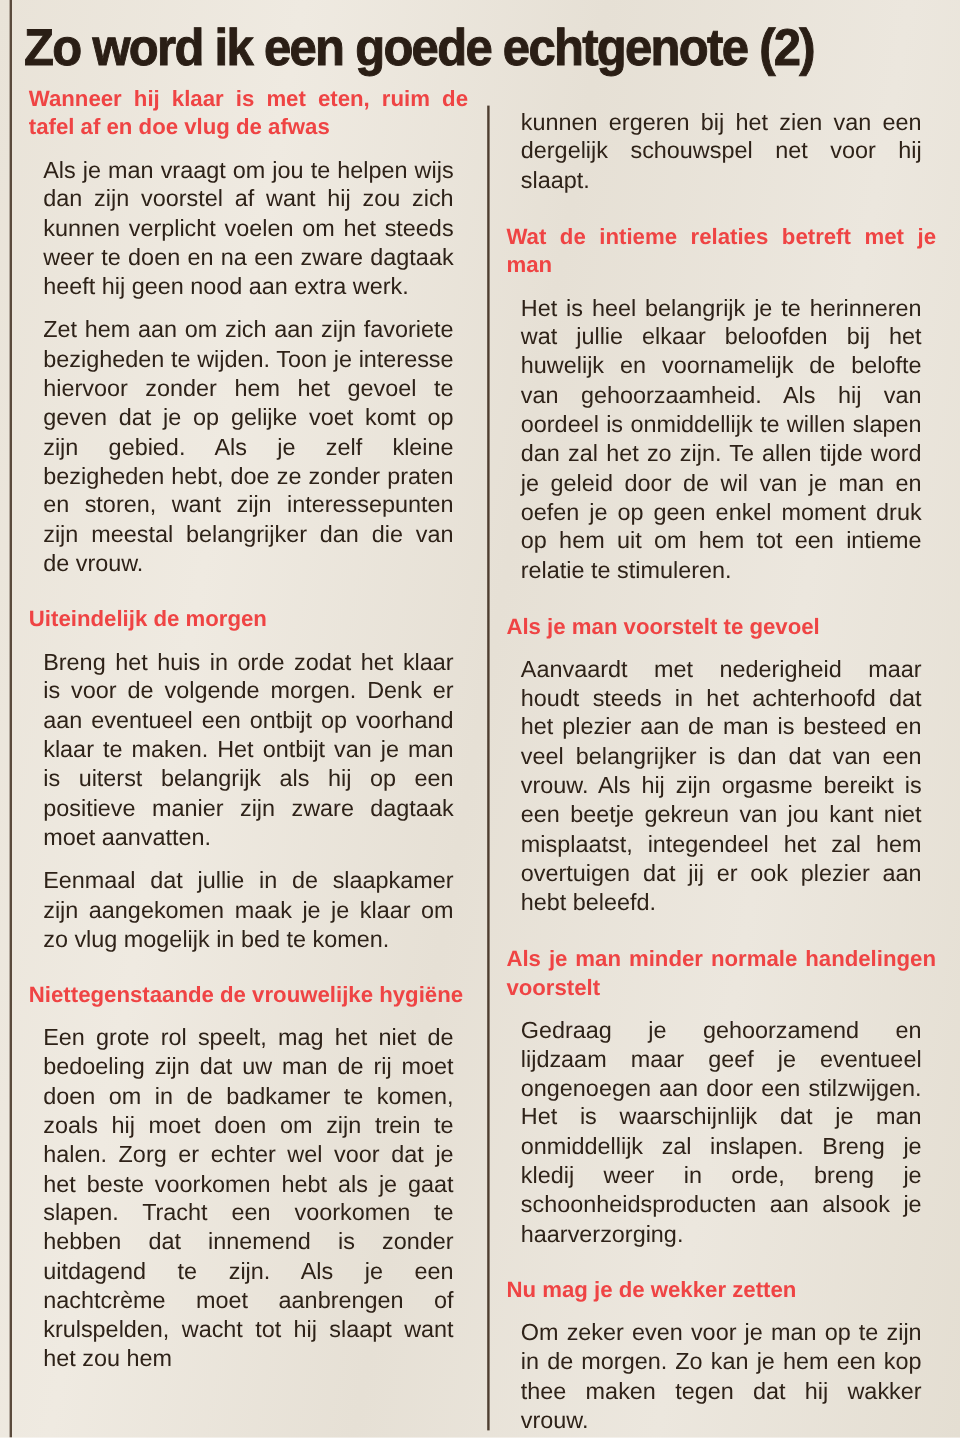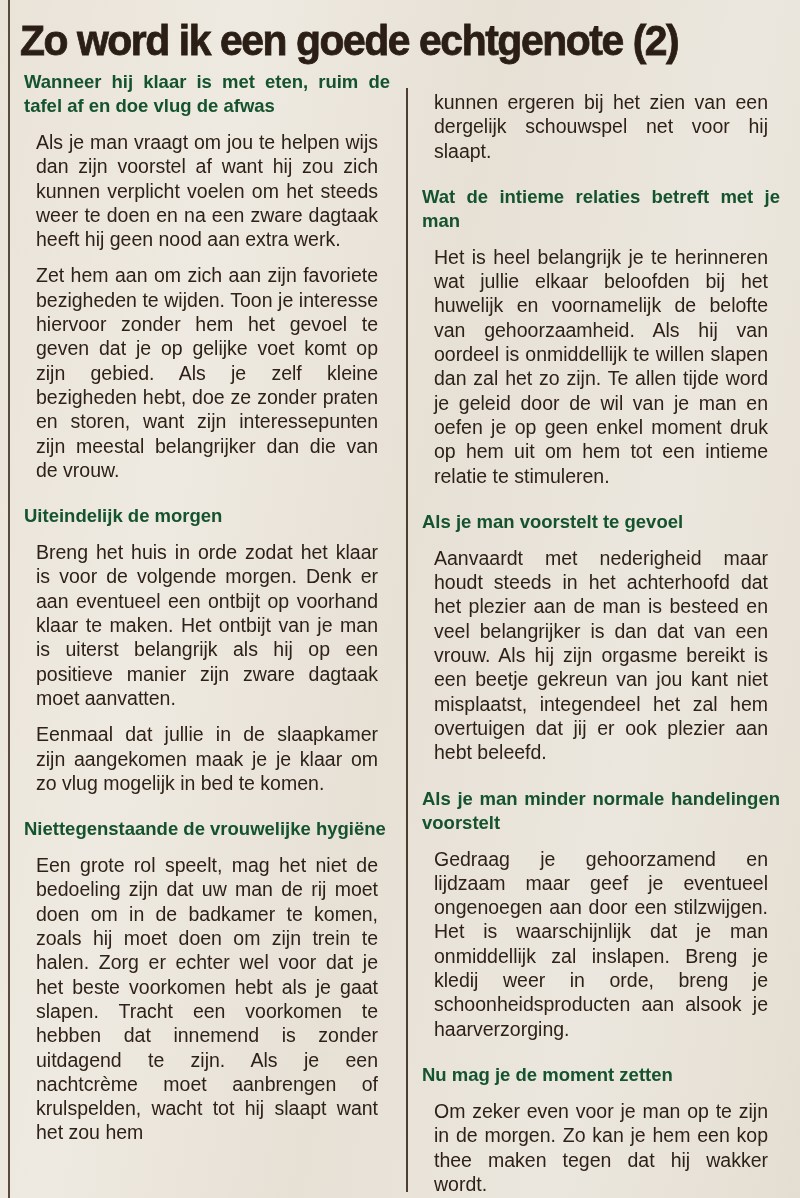--- a/index.html
+++ b/index.html
@@ -29,21 +29,21 @@
   }
   .column {
     position: absolute; top: 70px;
     font-size: 19.5px; line-height: 24.3px;
   }
   .col-left { left: 24px; width: 366px; }
   .col-right { left: 422px; width: 358px; top: 78px; }
   .section { margin: 0 0 22px 0; }
   .heading {
     font-weight: bold; font-size: 18.5px; line-height: 24px;
-    text-align: justify; margin: 0; color: #14532d;
+    text-align: justify; margin: 0; color: #ef4444;
   }
   .para { margin: 12px; text-align: justify; }
   .signature { font-style: italic; margin-top: 10px; font-family: Liberation Serif, serif; }
 </style>
 </head>
 <body>
 
 <div class="page">
   <div class="left-border"></div>
 
@@ -78,18 +78,18 @@
     </div>
     <div class="section">
       <p class="heading">Als je man voorstelt te gevoel</p>
       <p class="para">Aanvaardt met nederigheid maar houdt steeds in het achterhoofd dat het plezier aan de man is besteed en veel belangrijker is dan dat van een vrouw. Als hij zijn orgasme bereikt is een beetje gekreun van jou kant niet misplaatst, integendeel het zal hem overtuigen dat jij er ook plezier aan hebt beleefd.</p>
     </div>
     <div class="section">
       <p class="heading">Als je man minder normale handelingen voorstelt</p>
       <p class="para">Gedraag je gehoorzamend en lijdzaam maar geef je eventueel ongenoegen aan door een stilzwijgen. Het is waarschijnlijk dat je man onmiddellijk zal inslapen. Breng je kledij weer in orde, breng je schoonheidsproducten aan alsook je haarverzorging.</p>
     </div>
     <div class="section">
-      <p class="heading">Nu mag je de moment zetten</p>
-      <p class="para">Om zeker even voor je man op te zijn in de morgen. Zo kan je hem een kop thee maken tegen dat hij wakker wordt.</p>
+      <p class="heading">Nu mag je de wekker zetten</p>
+      <p class="para">Om zeker even voor je man op te zijn in de morgen. Zo kan je hem een kop thee maken tegen dat hij wakker vrouw.</p>
       <p class="para signature">ck</p>
     </div>
   </div>
 </div>
 
 </body></html>

